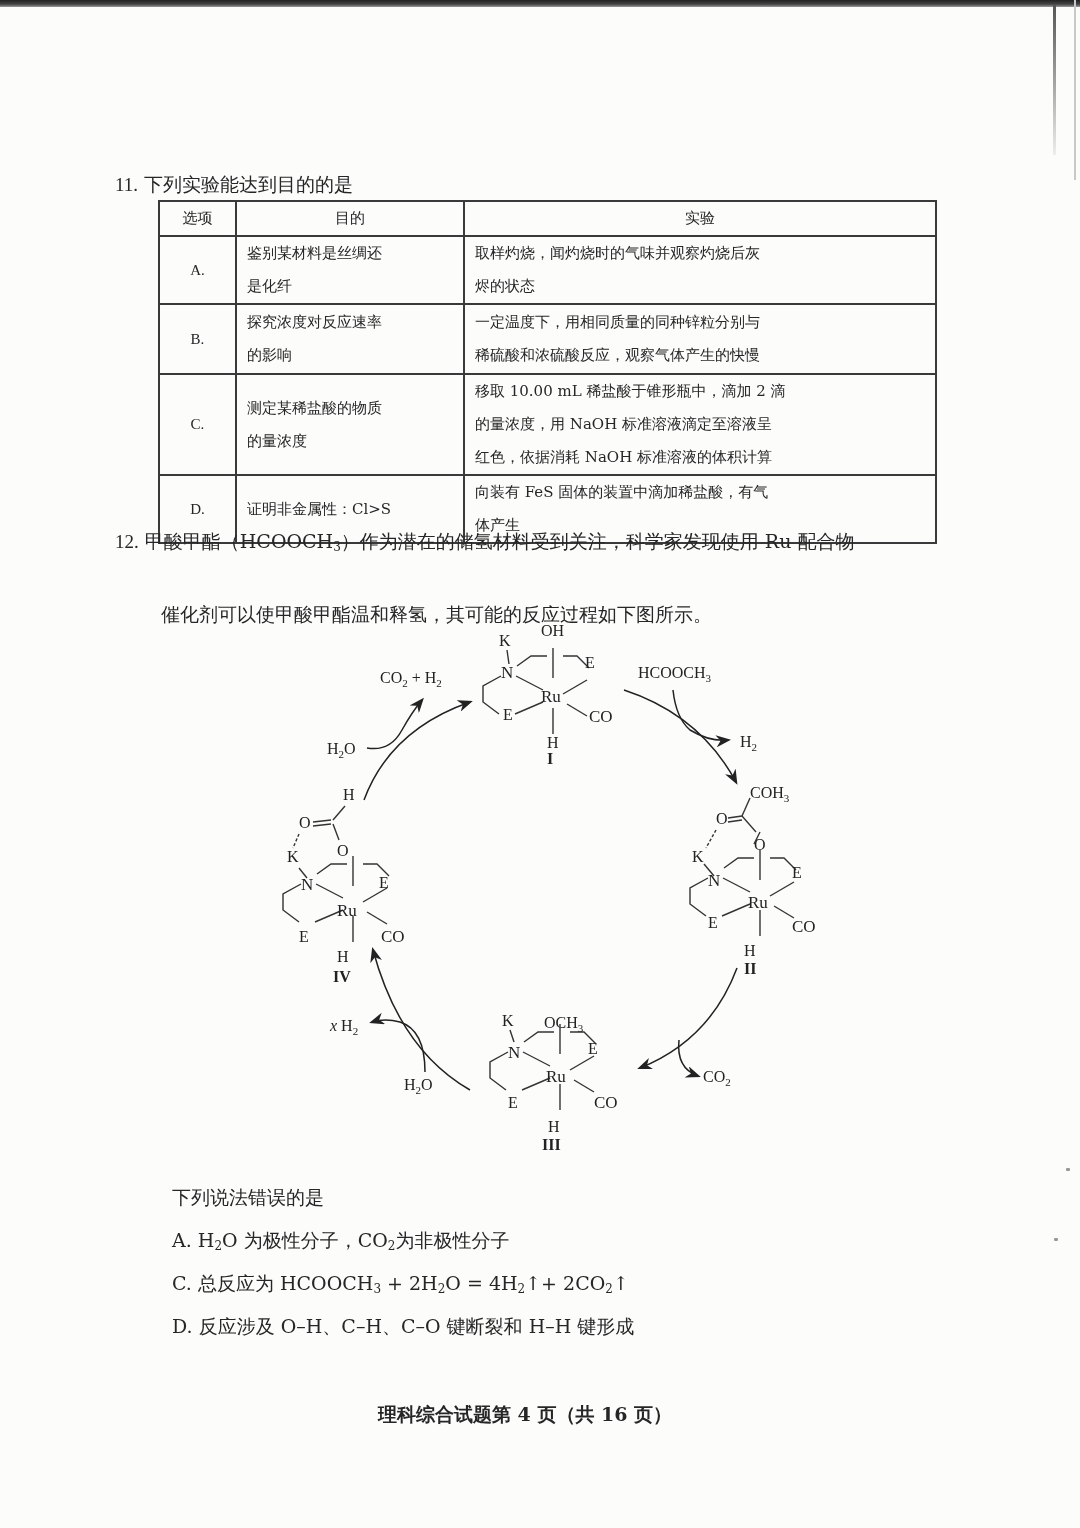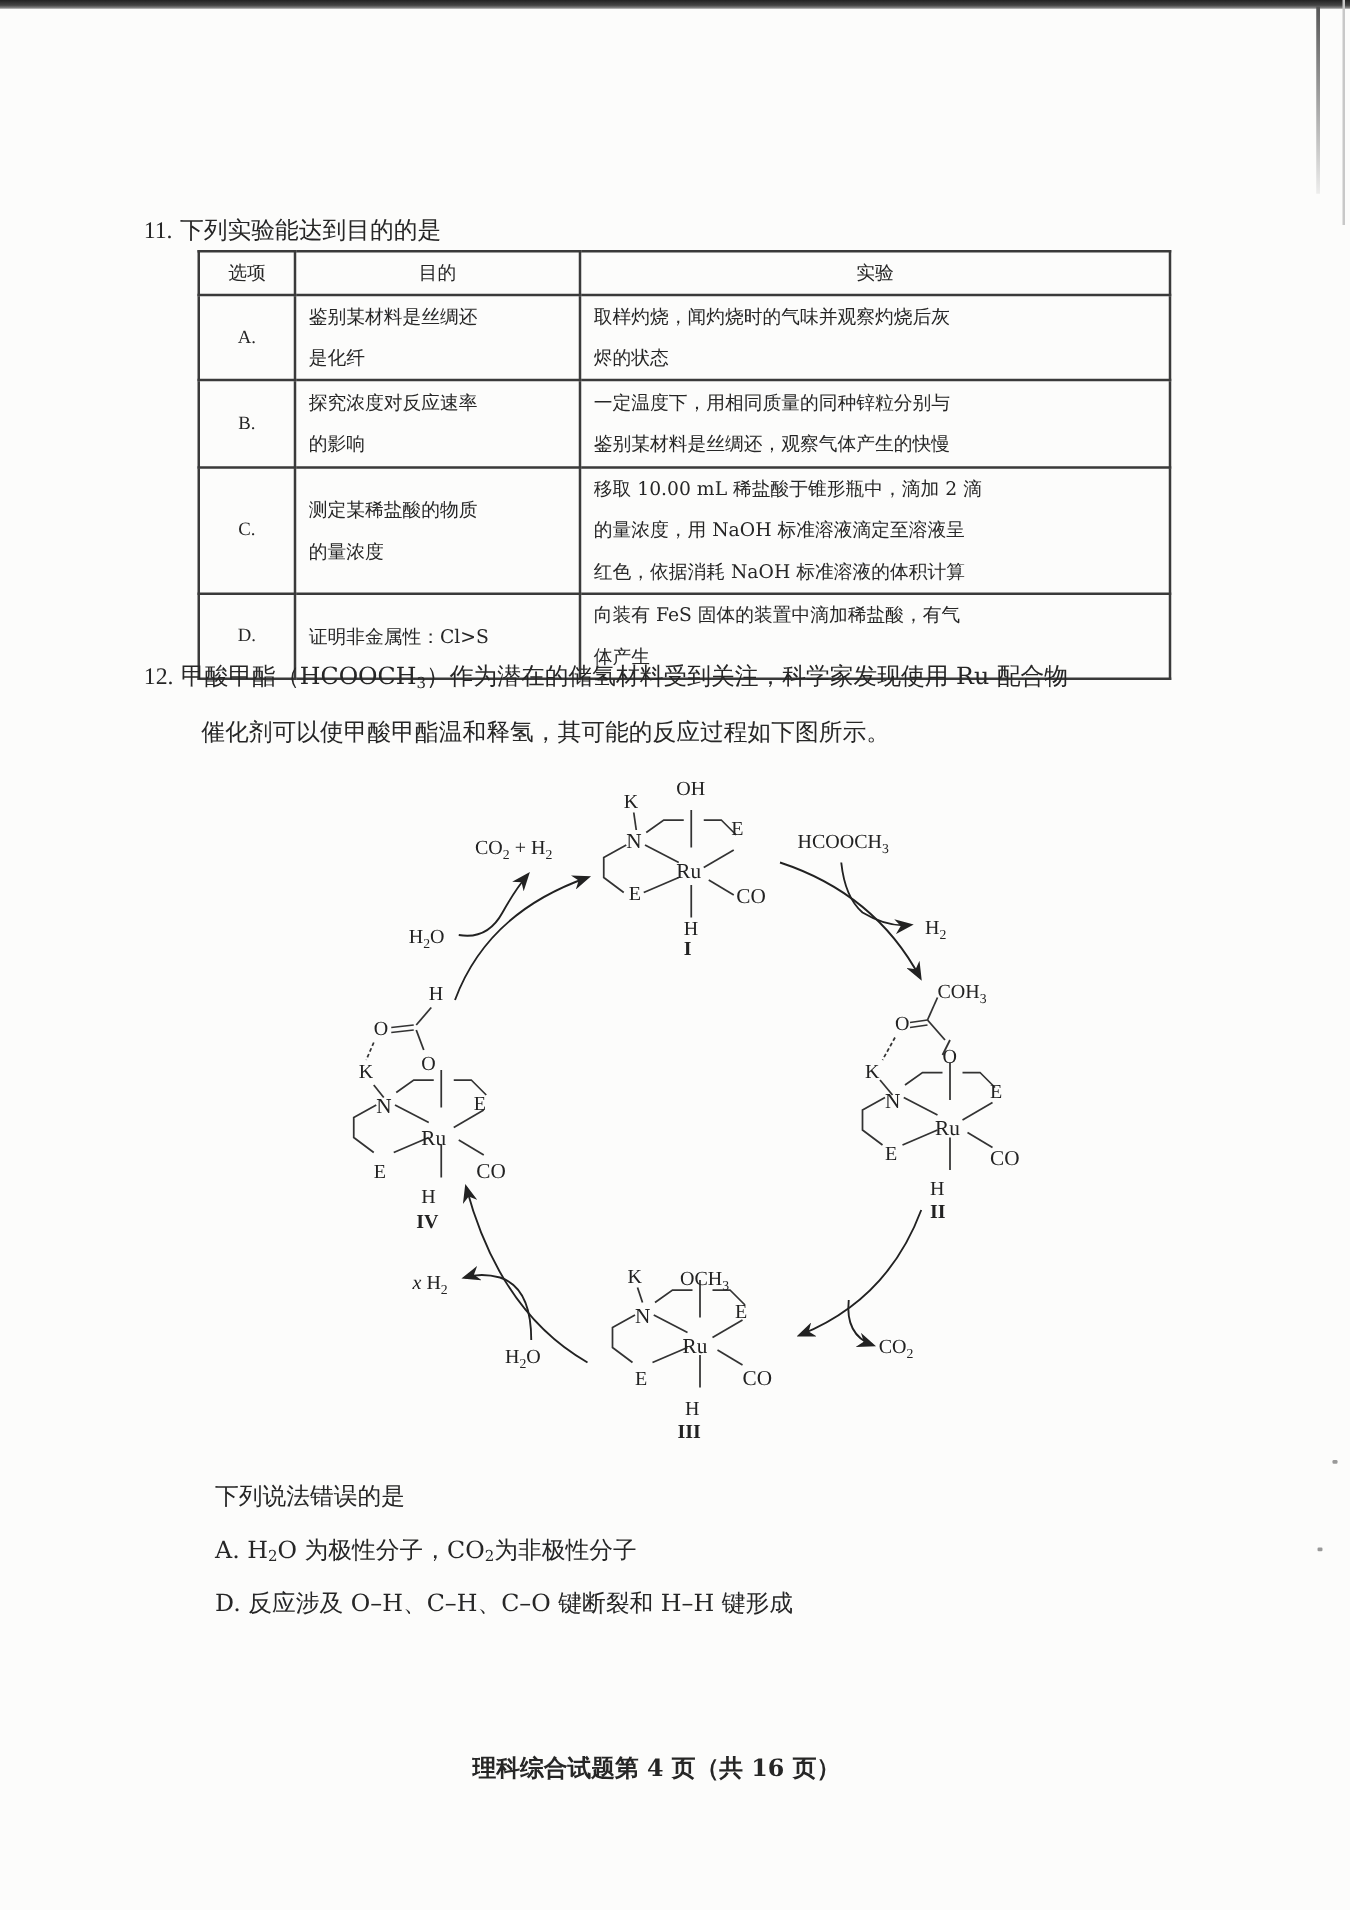--- a/index.html
+++ b/index.html
@@ -68,21 +68,21 @@
     </td>
   </tr>
   <tr style="height:70px">
     <td class="c-opt">B.</td>
     <td class="c-goal">
       <div>探究浓度对反应速率</div>
       <div>的影响</div>
     </td>
     <td>
       <div>一定温度下，用相同质量的同种锌粒分别与</div>
-      <div>鉴别某材料是丝绸还，观察气体产生的快慢</div>
+      <div>稀硫酸和浓硫酸反应，观察气体产生的快慢</div>
     </td>
   </tr>
   <tr style="height:100px">
     <td class="c-opt">C.</td>
     <td class="c-goal">
       <div>测定某稀盐酸的物质</div>
       <div>的量浓度</div>
     </td>
     <td>
       <div>移取 10.00 mL 稀盐酸于锥形瓶中，滴加 2 滴</div>
@@ -100,21 +100,21 @@
       <div>体产生</div>
     </td>
   </tr>
 </tbody>
   </table>
 
 <div class="qtitle" style="left:115px;top:529px">
   <span class="qnum">12.</span>
   <span>甲酸甲酯（HCOOCH</span><sub>3</sub><span>）作为潜在的储氢材料受到关注，科学家发现使用 Ru 配合物</span>
 </div>
-<div class="qtitle" style="left:161px;top:574px">催化剂可以使甲酸甲酯温和释氢，其可能的反应过程如下图所示。</div>
+<div class="qtitle" style="left:161px;top:602px">催化剂可以使甲酸甲酯温和释氢，其可能的反应过程如下图所示。</div>
 
 <svg class="diagram" viewBox="260 610 640 560">
   <defs>
     <marker id="ah" markerWidth="10" markerHeight="8" refX="8" refY="4" orient="auto">
       <path d="M0,0 L10,4 L0,8 L3,4 Z" fill="#222"></path>
     </marker>
     <g id="core" stroke="#333" stroke-width="1.4" fill="none">
 
       <line x1="11" y1="-14" x2="38" y2="0"></line>
 
@@ -227,18 +227,22 @@
   <text x="380" y="683" font-size="16"><tspan>CO</tspan><tspan font-size="11" dy="4">2</tspan><tspan dy="-4"> + H</tspan><tspan font-size="11" dy="4">2</tspan></text>
 </svg>
 
 <div class="opts">
   <div>下列说法错误的是</div>
   <div>
     <span>A.</span>
     <span>H</span><sub>2</sub><span>O 为极性分子，CO</span><sub>2</sub><span>为非极性分子</span>
   </div>
   <div>
+    <span>C.</span>
+    <span>总反应为 HCOOCH</span><sub>3</sub><span> + 2H</span><sub>2</sub><span>O = 4H</span><sub>2</sub><span>↑+ 2CO</span><sub>2</sub><span>↑</span>
+  </div>
+  <div>
     <span>D.</span>
     <span>反应涉及 O–H、C–H、C–O 键断裂和 H–H 键形成</span>
   </div>
 </div>
 
 <div class="footer">理科综合试题第 4 页（共 16 页）</div>
 
 </body></html>

